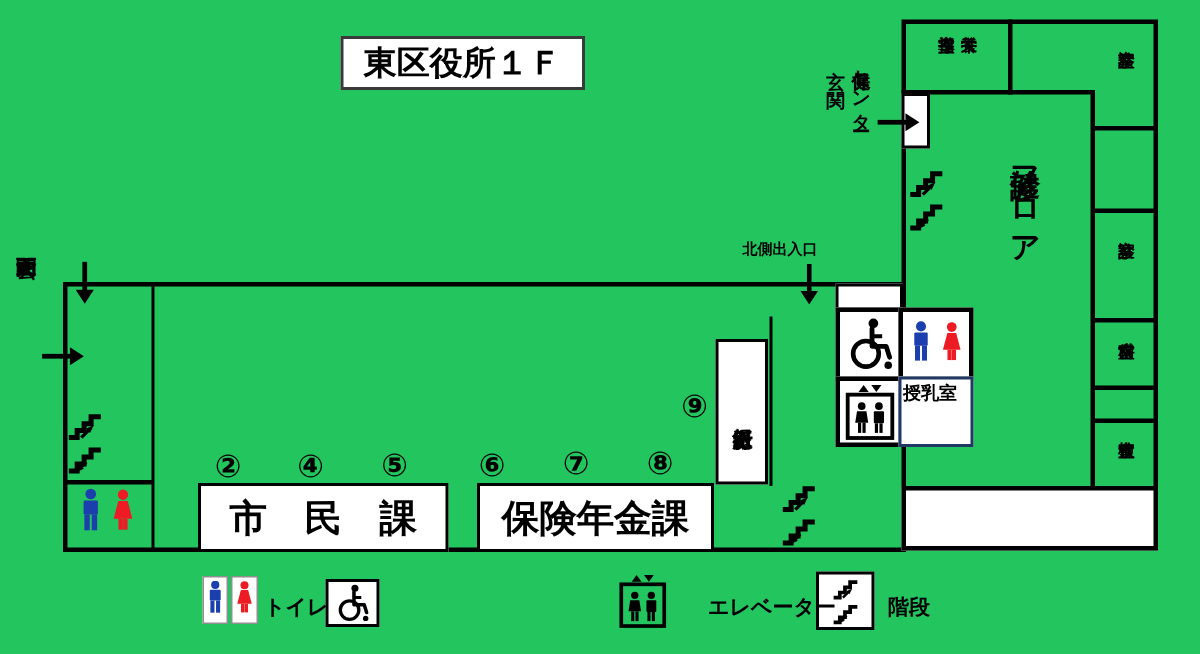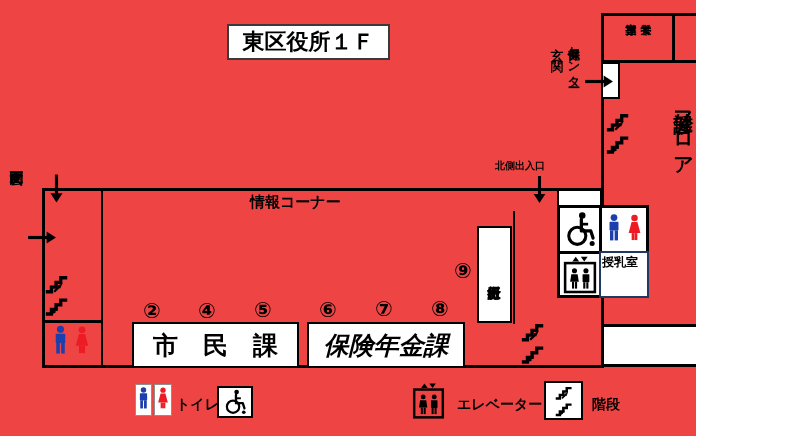--- a/index.html
+++ b/index.html
@@ -1,16 +1,16 @@
 <!DOCTYPE html>
 <html><head>
 <meta charset="utf-8">
 <style>
   html,body{margin:0;padding:0;background:#fff;}
-  #stage{position:relative;width:696px;height:436px;background:#ef4444;overflow:hidden;
+  #stage{position:relative;width:800px;height:436px;background:#22c55e;overflow:hidden;
          font-family:"DejaVu Sans",sans-serif;color:#000;}
   .abs{position:absolute;box-sizing:border-box;}
   .wall{background:#000;z-index:1;}
   .outline{border:3px solid #000;background:transparent;z-index:1;}
   .box{border:2px solid #000;background:#fff;z-index:2;}
   .box3{border:3px solid #000;background:#fff;z-index:2;}
   .lbl{z-index:4;font-weight:bold;white-space:nowrap;}
   .vtext{writing-mode:vertical-rl;}
   .preline{white-space:pre-line;}
   .center{display:flex;align-items:center;justify-content:center;}
@@ -128,25 +128,24 @@
         <use href="#sym-elevator"></use>
       </svg>
   </div>
   <div class="abs box center" style="left:132px;top:322px;width:167px;height:46px;">
     <span class="lbl" style="font-size:25px;">市　民　課</span>
   </div>
 
   <div class="abs" style="left:599px;top:251px;width:50px;height:47px;border:2px solid #1f3864;background:#fff;z-index:2;">
     <span class="lbl" style="position:absolute;left:1px;top:1px;font-size:12px;">授乳室</span>
   </div>
-  <div class="abs box center" style="left:307px;top:322px;width:158px;height:46px;font-style:italic;">
+  <div class="abs box center" style="left:318px;top:322px;width:158px;height:46px;">
     <span class="lbl" style="font-size:25px;">保険年金課</span>
   </div>
 
-  <span class="abs lbl" style="left:250px;top:193px;font-size:15px;">情報コーナー</span>
   <span class="abs lbl" style="left:495px;top:159px;font-size:10px;">北側出入口</span>
   <span class="abs lbl vtext" style="left:8px;top:161px;height:60px;font-size:13.5px;">正面玄関</span>
   <div class="abs" style="left:548px;top:38px;width:34px;height:84px;z-index:4;">
     <span class="lbl vtext preline" style="display:block;height:84px;font-size:12.5px;margin-left:auto;">保健センター
 玄　関</span>
   </div>
   <div class="abs center" style="left:601px;top:14px;width:72px;height:47px;z-index:4;">
     <span class="lbl vtext preline" style="height:46px;font-size:11px;">栄養
 指導室</span>
   </div>
@@ -212,21 +211,21 @@
 
   <div class="abs box center" style="left:217px;top:386px;width:36px;height:32px;border-width:2.5px;">
     <svg width="26" height="27">
         <use href="#sym-wheelchair"></use>
       </svg>
   </div>
 
   <svg class="abs icon" style="left:412px;top:383px;" width="33" height="36">
       <use href="#sym-elevator"></use>
     </svg>
-  <span class="abs lbl" style="left:457px;top:396px;font-size:14px;">エレベーター</span>
+  <span class="abs lbl" style="left:472px;top:396px;font-size:14px;">エレベーター</span>
 
   <div class="abs box center" style="left:544px;top:381px;width:39px;height:39px;">
     <svg width="22" height="33">
         <use href="#sym-stairs"></use>
       </svg>
   </div>
   <span class="abs lbl" style="left:592px;top:396px;font-size:14px;">階段</span>
 
 </div>
 

